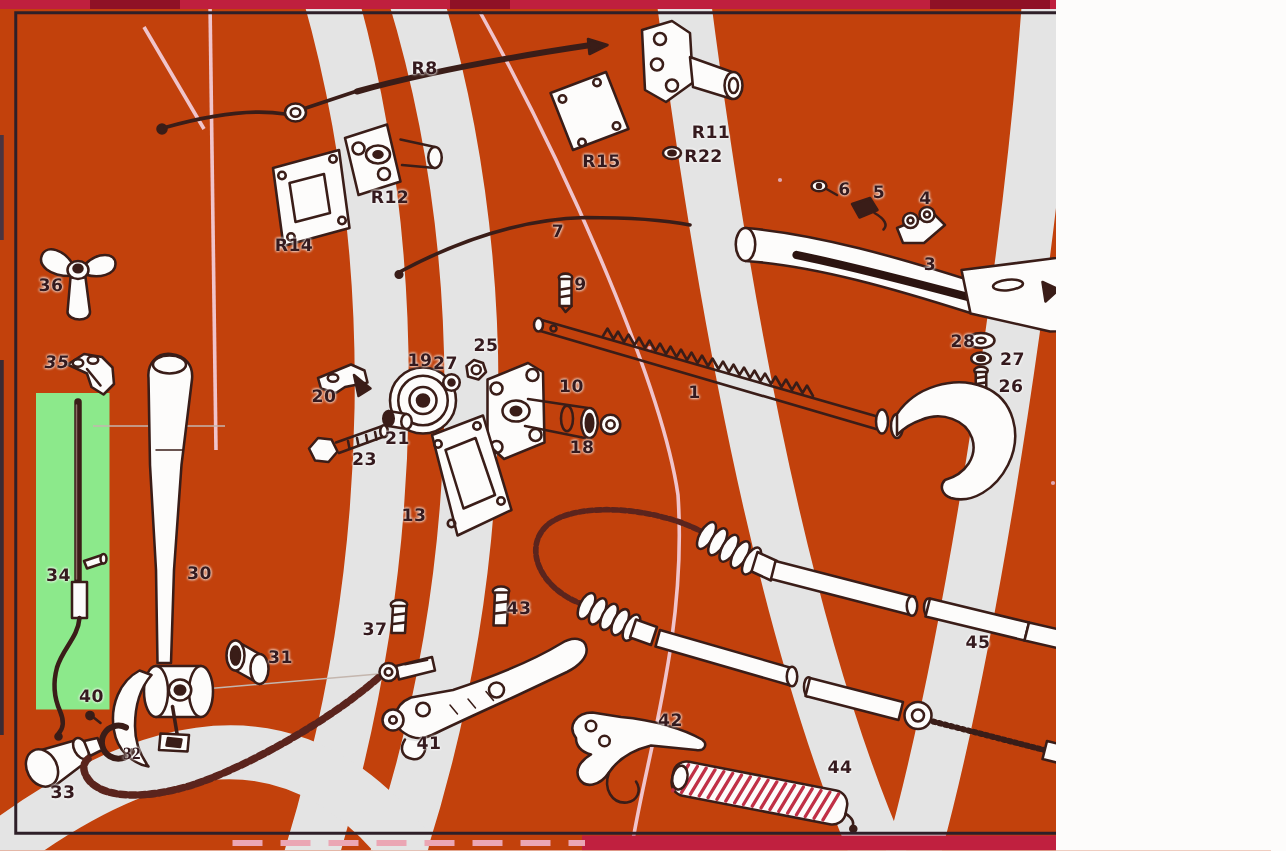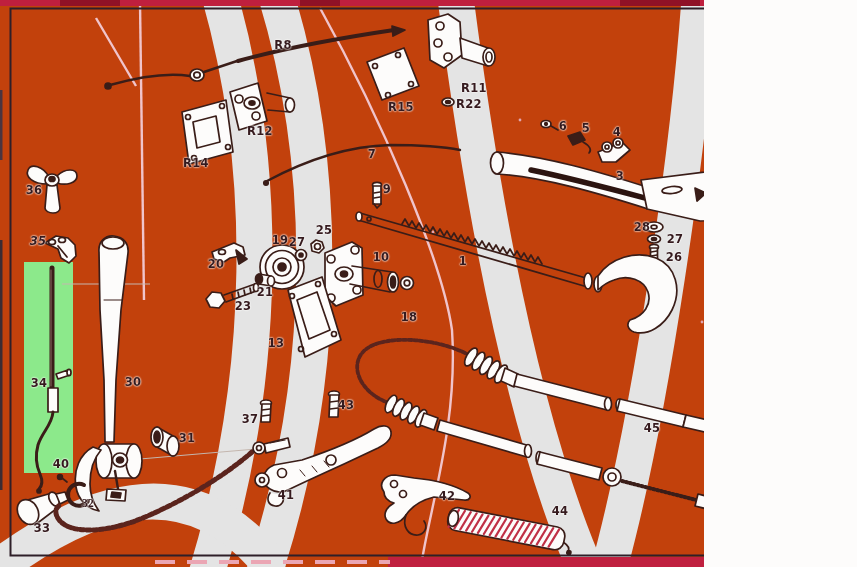--- a/index.html
+++ b/index.html
@@ -406,36 +406,36 @@
       <span class="part-label" style="left: 586px; top: 128px; color: rgb(53, 26, 30);">5</span>
       <span class="part-label" style="left: 617px; top: 132px; color: rgb(53, 26, 30);">4</span>
       <span class="part-label" style="left: 620px; top: 176px; color: rgb(53, 26, 30);">3</span>
       <span class="part-label" style="left: 739px; top: 202px; color: rgb(53, 26, 30);">2</span>
       <span class="part-label" style="left: 642px; top: 227px; color: rgb(53, 26, 30);">28</span>
       <span class="part-label" style="left: 675px; top: 239px; color: rgb(53, 26, 30);">27</span>
       <span class="part-label" style="left: 674px; top: 257px; color: rgb(53, 26, 30);">26</span>
       <span class="part-label" style="left: 387px; top: 189px; color: rgb(53, 26, 30);">9</span>
       <span class="part-label" style="left: 463px; top: 261px; color: rgb(53, 26, 30);">1</span>
       <span class="part-label" style="left: 381px; top: 257px; color: rgb(53, 26, 30);">10</span>
-      <span class="part-label" style="left: 409px; top: 298px; color: rgb(53, 26, 30); margin-top: 19px;">18</span>
+      <span class="part-label" style="left: 388px; top: 298px; color: rgb(53, 26, 30);">18</span>
       <span class="part-label" style="left: 324px; top: 230px; color: rgb(53, 26, 30);">25</span>
       <span class="part-label" style="left: 297px; top: 242px; color: rgb(53, 26, 30);">27</span>
       <span class="part-label" style="left: 280px; top: 240px; color: rgb(53, 26, 30); text-align: right;">19</span>
       <span class="part-label" style="left: 216px; top: 264px; color: rgb(53, 26, 30);">20</span>
       <span class="part-label" style="left: 265px; top: 292px; color: rgb(53, 26, 30);">21</span>
       <span class="part-label" style="left: 243px; top: 306px; color: rgb(53, 26, 30);">23</span>
       <span class="part-label" style="left: 276px; top: 343px; color: rgb(53, 26, 30);">13</span>
       <span class="part-label" style="left: 34px; top: 190px; color: rgb(53, 26, 30);">36</span>
       <span class="part-label" style="left: 38px; top: 241px; color: rgb(53, 26, 30); font-style: italic;">35</span>
       <span class="part-label" style="left: 39px; top: 383px; color: rgb(53, 26, 30);">34</span>
       <span class="part-label" style="left: 133px; top: 382px; color: rgb(53, 26, 30);">30</span>
       <span class="part-label" style="left: 61px; top: 464px; color: rgb(53, 26, 30);">40</span>
       <span class="part-label" style="left: 88px; top: 503px; color: rgb(53, 26, 30); font-family: Liberation Serif, serif;">32</span>
       <span class="part-label" style="left: 42px; top: 528px; color: rgb(53, 26, 30);">33</span>
       <span class="part-label" style="left: 187px; top: 438px; color: rgb(53, 26, 30);">31</span>
       <span class="part-label" style="left: 250px; top: 419px; color: rgb(53, 26, 30);">37</span>
       <span class="part-label" style="left: 346px; top: 405px; color: rgb(53, 26, 30);">43</span>
       <span class="part-label" style="left: 286px; top: 495px; color: rgb(53, 26, 30);">41</span>
-      <span class="part-label" style="left: 447px; top: 496px; color: rgb(53, 26, 30);">42</span>
+      <span class="part-label" style="left: 447px; top: 480px; color: rgb(53, 26, 30);">42</span>
       <span class="part-label" style="left: 560px; top: 511px; color: rgb(53, 26, 30);">44</span>
       <span class="part-label" style="left: 652px; top: 428px; color: rgb(53, 26, 30);">45</span>
     </div>
 </div>
 
 </body></html>

